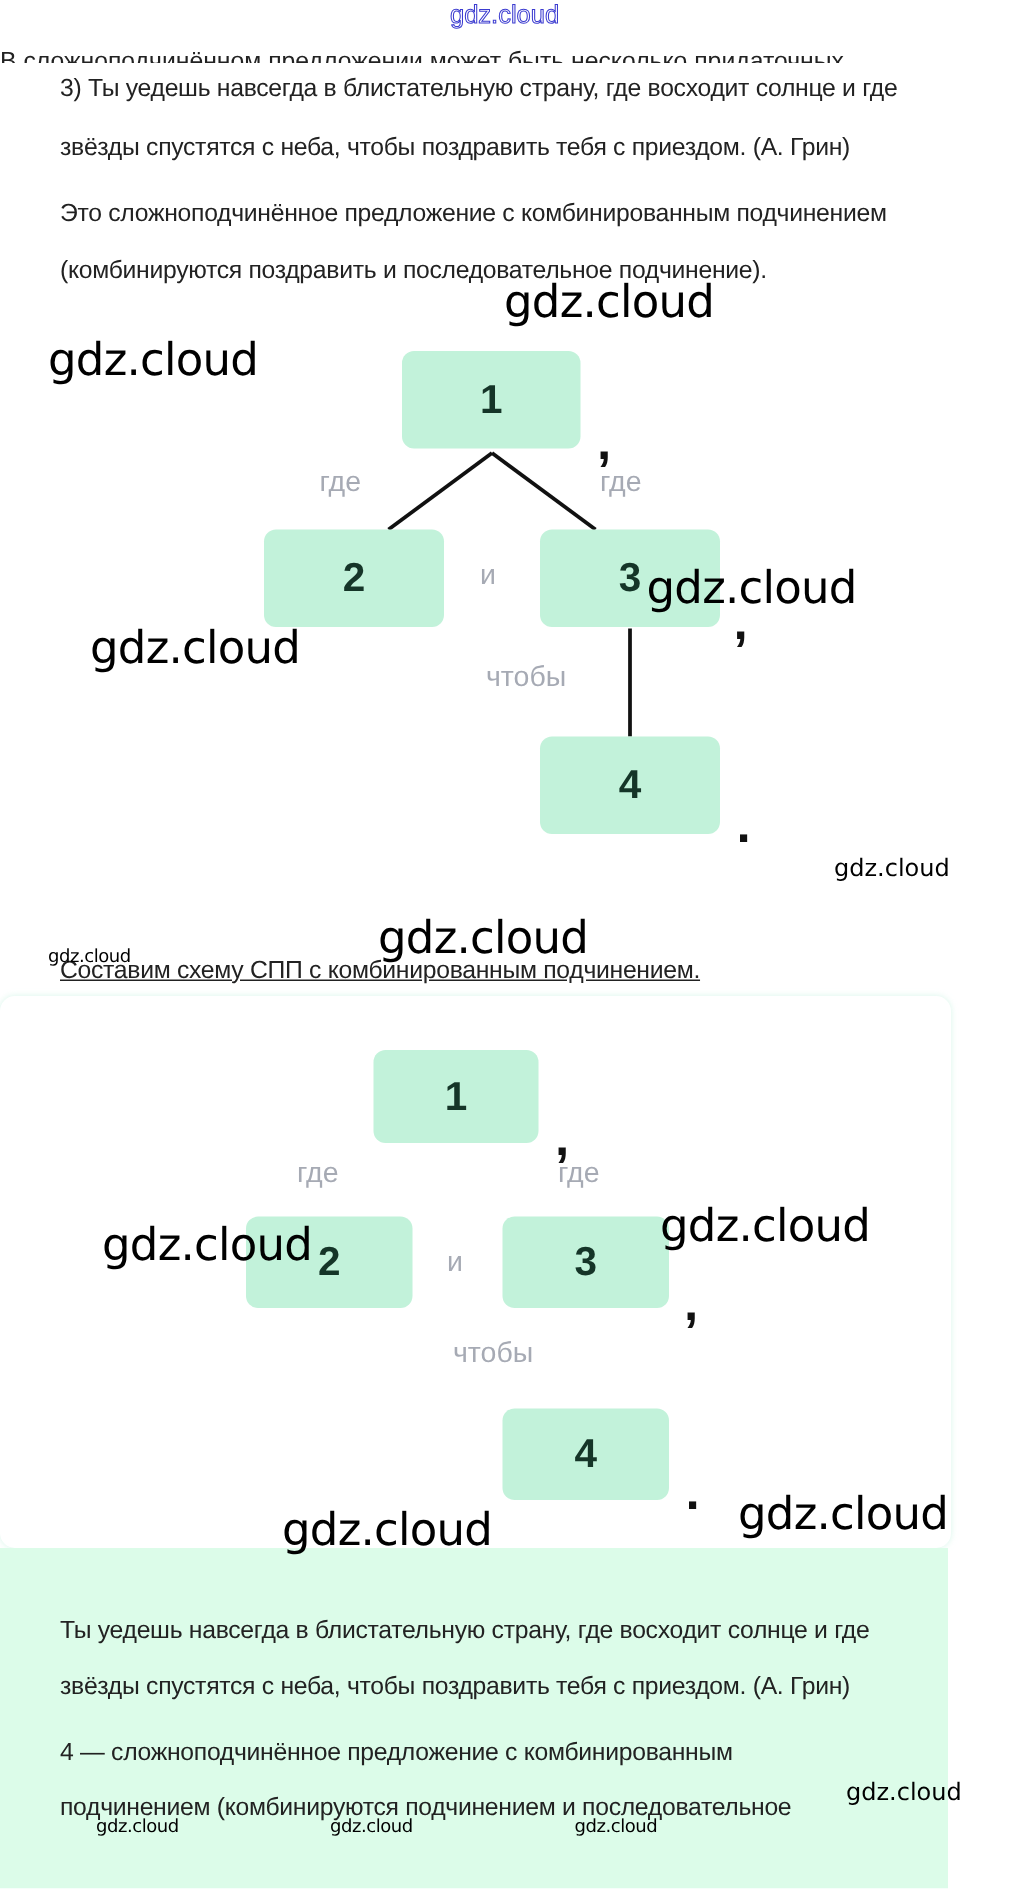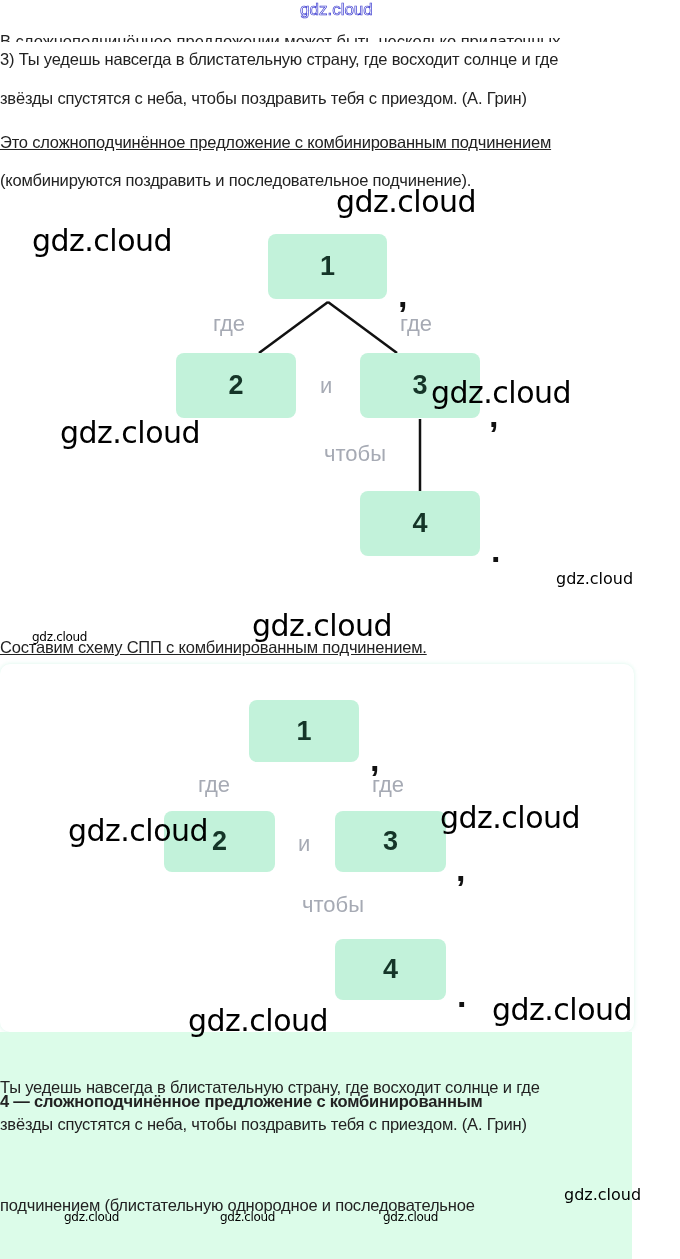--- a/index.html
+++ b/index.html
@@ -1,50 +1,50 @@
 <!DOCTYPE html>
 <html><head>
 <meta charset="utf-8">
 <style>
   * { box-sizing: border-box; margin: 0; padding: 0; }
   html, body { width: 680px; height: 1259px; background: #ffffff; overflow: hidden; }
   body { position: relative; font-family: "Liberation Sans", sans-serif; color: #1f1f1f; }
-  .para { position: absolute; left: 0; font-size: 16.5px; color: #222; white-space: nowrap; letter-spacing: -0.2px; }
+  .para { position: absolute; left: 0; font-size: 16.5px; color: #222; white-space: nowrap; letter-spacing: -0.2px; padding-left: 40px; }
 
   .cut-line { position: absolute; left: 0; top: 30px; width: 640px; height: 12px; overflow: hidden; font-size: 16.5px; color: #222; white-space: nowrap; }
   .cut-line span { position: absolute; top: 2px; left: 0; }
 
   .top-mark { position: absolute; top: 0; left: 300px; font-size: 17px; color: transparent; -webkit-text-stroke: 0.7px #3b3bd0; font-family: "Liberation Sans", sans-serif; }
 
   .wm { position: absolute; font-family: "DejaVu Sans", sans-serif; color: #000; white-space: nowrap; }
   .wm-big { font-size: 30px; letter-spacing: -0.5px; }
   .wm-mid { font-size: 16px; }
   .wm-sm { font-size: 12px; letter-spacing: -0.3px; }
 
   .node { position: absolute; background: #c2f2da; border-radius: 8px; display: flex; align-items: center; justify-content: center; font-size: 27px; font-weight: bold; color: #153528; }
-  .conj { position: absolute; font-size: 22px; color: #a6aab4; }
+  .conj { position: absolute; font-size: 19px; color: #a6aab4; }
   .punct { position: absolute; font-size: 34px; font-weight: bold; color: #111; }
 
   svg.lines { position: absolute; left: 0; top: 0; width: 680px; height: 1259px; pointer-events: none; }
 
   .card { position: absolute; left: 0; top: 664px; width: 634px; height: 368px; background: #ffffff; border-radius: 10px; box-shadow: 0 0 4px rgba(190,240,220,0.6); }
   .answer { position: absolute; left: 0; top: 1032px; width: 632px; height: 227px; background: #dcfce9; }
 </style>
 </head>
 <body>
 
 <div class="top-mark">gdz.cloud</div>
 
 <div class="cut-line">
-    <span>В сложноподчинённое предложении может быть несколько придаточных</span>
+    <span>В сложноподчинённом предложении может быть несколько придаточных</span>
   </div>
 
 <div class="para" style="top:50px;">3) Ты уедешь навсегда в блистательную страну, где восходит солнце и где</div>
 <div class="para" style="top:89px;">звёзды спустятся с неба, чтобы поздравить тебя с приездом. (А. Грин)</div>
-<div class="para" style="top:133px;text-decoration:underline;">Это сложноподчинённое предложение с комбинированным подчинением</div>
+<div class="para" style="top:133px;">Это сложноподчинённое предложение с комбинированным подчинением</div>
 <div class="para" style="top:171px;">(комбинируются поздравить и последовательное подчинение).</div>
 
 <svg class="lines">
   <g stroke="#111" stroke-width="2.5" fill="none">
     <line x1="328" y1="302" x2="259" y2="353"></line>
     <line x1="328" y1="302" x2="397" y2="353"></line>
     <line x1="420" y1="419" x2="420" y2="491"></line>
     <line x1="304" y1="763" x2="241" y2="811"></line>
     <line x1="304" y1="763" x2="368" y2="811"></line>
     <line x1="390" y1="873" x2="390" y2="939"></line>
@@ -82,22 +82,22 @@
   <div class="conj" style="left:302px;top:892px;">чтобы</div>
 
   <div class="punct" style="left:370px;top:740px;">,</div>
   <div class="punct" style="left:456px;top:850px;">,</div>
   <div class="punct" style="left:457px;top:976px;">.</div>
 </div>
 
 <div class="answer"></div>
 <div class="para" style="top:1078px;text-align:right;">Ты уедешь навсегда в блистательную страну, где восходит солнце и где</div>
 <div class="para" style="top:1115px;">звёзды спустятся с неба, чтобы поздравить тебя с приездом. (А. Грин)</div>
-<div class="para" style="top:1092px;font-weight:bold;">4 — сложноподчинённое предложение с комбинированным</div>
-<div class="para" style="top:1196px;">подчинением (блистательную однородное и последовательное</div>
+<div class="para" style="top:1159px;">4 — сложноподчинённое предложение с комбинированным</div>
+<div class="para" style="top:1196px;">подчинением (комбинируются подчинением и последовательное</div>
 <div class="para" style="top:1266px;">подчинение).</div>
 
 <div class="wm wm-big" style="left:336px;top:184px;">gdz.cloud</div>
 <div class="wm wm-big" style="left:32px;top:223px;">gdz.cloud</div>
 <div class="wm wm-big" style="left:431px;top:375px;">gdz.cloud</div>
 <div class="wm wm-big" style="left:60px;top:415px;">gdz.cloud</div>
 <div class="wm wm-mid" style="left:556px;top:569px;">gdz.cloud</div>
 <div class="wm wm-big" style="left:252px;top:608px;">gdz.cloud</div>
 <div class="wm wm-sm" style="left:32px;top:630px;">gdz.cloud</div>
 <div class="wm wm-big" style="left:68px;top:813px;">gdz.cloud</div>

